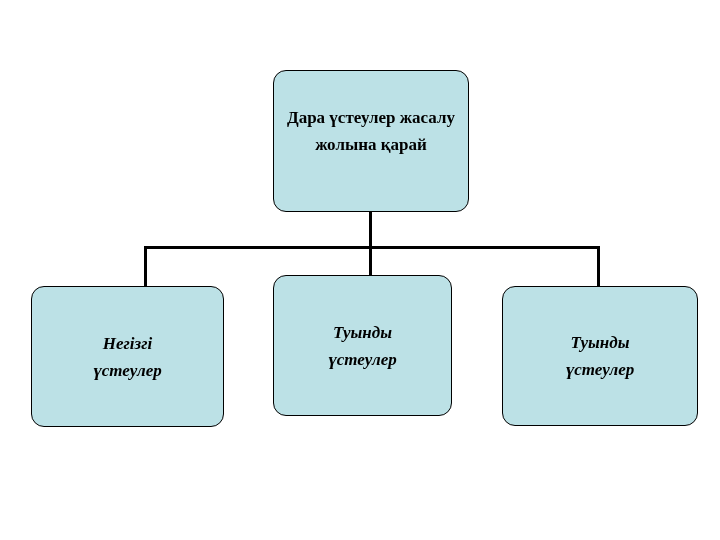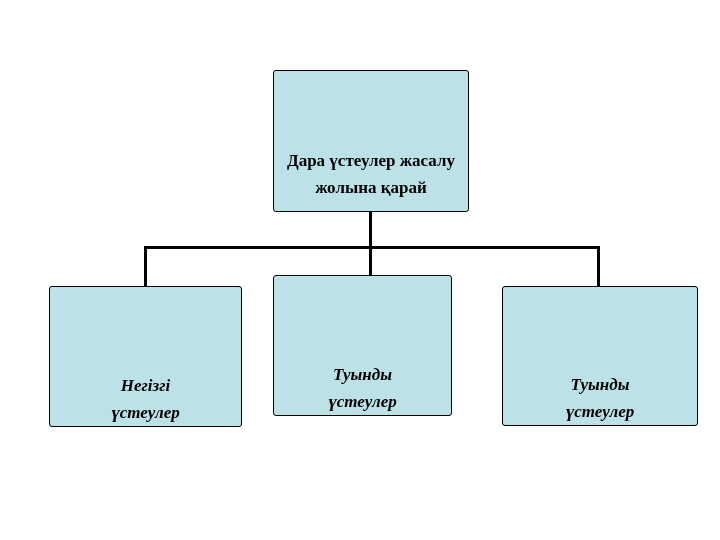--- a/index.html
+++ b/index.html
@@ -12,38 +12,38 @@
     width: 720px;
     height: 540px;
     background: var(--background, #ffffff);
     font-family: "Liberation Serif", "DejaVu Serif", serif;
     overflow: hidden;
   }
   .box {
     position: absolute;
     background: var(--box-fill, #bce1e6);
     border: 1px solid var(--box-border, #000000);
-    border-radius: 3px;
+    border-radius: 13px;
     display: flex;
-    align-items: flex-end;
+    align-items: center;
     justify-content: center;
     text-align: center;
     box-sizing: border-box;
   }
   .box .label {
     font-weight: bold;
     font-size: 17px;
     line-height: 27px;
     color: #000000;
     white-space: pre-line;
   }
   .box-root { left: 273px; top: 70px; width: 196px; height: 142px; }
   .box-root .label { transform: translateY(-10px); }
   .box-child .label { font-style: italic; }
-  .box-child-1 { left: 49px;  top: 286px; width: 193px; height: 141px; }
+  .box-child-1 { left: 31px;  top: 286px; width: 193px; height: 141px; }
   .box-child-2 { left: 273px; top: 275px; width: 179px; height: 141px; }
   .box-child-3 { left: 502px; top: 286px; width: 196px; height: 140px; }
   .line {
     position: absolute;
     background: var(--connector, #000000);
   }
   .line-stem   { left: 369px; top: 212px; width: 3px;   height: 37px; }
   .line-hbar   { left: 144px; top: 246px; width: 456px; height: 3px;  }
   .line-drop-1 { left: 144px; top: 246px; width: 3px;   height: 41px; }
   .line-drop-2 { left: 369px; top: 246px; width: 3px;   height: 41px; }

